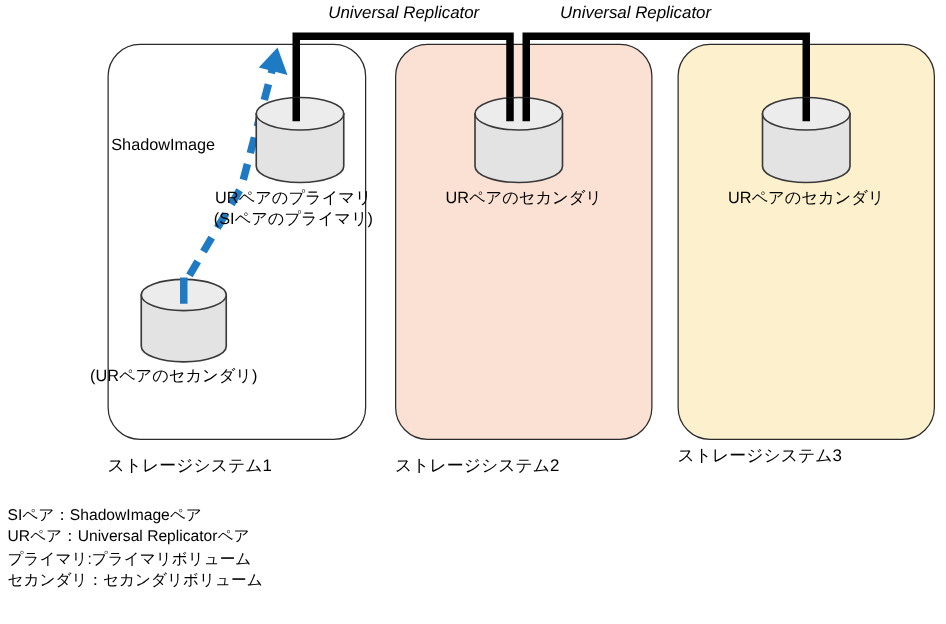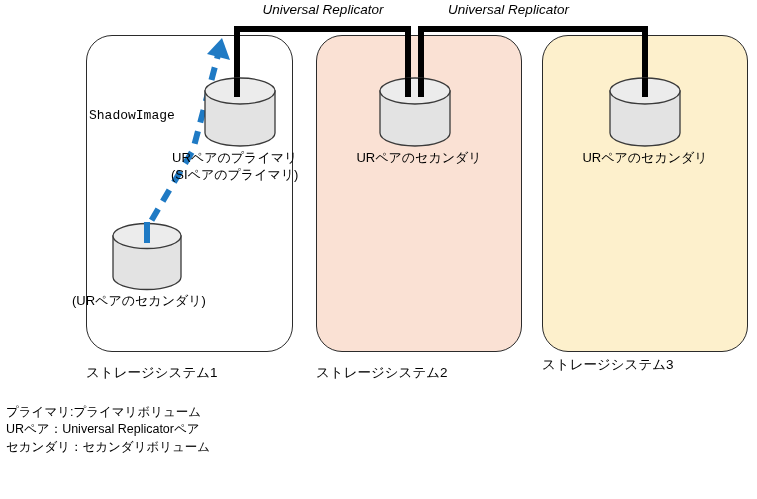--- a/index.html
+++ b/index.html
@@ -63,21 +63,21 @@
   .cyl-label {
     position: absolute;
     font-size: 13px;
     line-height: 17px;
     white-space: nowrap;
   }
   #label-ur-primary { left: 171px; top: 149px; text-align: center; }
   #label-si-secondary { left: 72px; top: 292px; text-align: left; }
   #label-ur-sec-2 { left: 316px; top: 149px; width: 206px; text-align: center; }
   #label-ur-sec-3 { left: 542px; top: 149px; width: 206px; text-align: center; }
-  #label-shadowimage { left: 89px; top: 107px; font-size: 13px; font-family: Liberation Mono, monospace; }
+  #label-shadowimage { left: 89px; top: 107px; font-size: 13px; }
 
   
   #legend {
     position: absolute;
     left: 6px;
     top: 404px;
     font-size: 12.5px;
     line-height: 17.4px;
     white-space: nowrap;
   }
@@ -148,16 +148,17 @@
 
 <div class="cyl-label" id="label-ur-sec-2">URペアのセカンダリ</div>
 
 <div class="cyl-label" id="label-ur-sec-3">URペアのセカンダリ</div>
 
 <div class="sys-caption" id="sys-caption-1">ストレージシステム1</div>
 <div class="sys-caption" id="sys-caption-2">ストレージシステム2</div>
 <div class="sys-caption" id="sys-caption-3">ストレージシステム3</div>
 
 <div id="legend">
+  <div>SIペア：ShadowImageペア</div>
+  <div>URペア：Universal Replicatorペア</div>
   <div>プライマリ:プライマリボリューム</div>
-  <div>URペア：Universal Replicatorペア</div>
   <div>セカンダリ：セカンダリボリューム</div>
 </div>
 
 </body></html>

